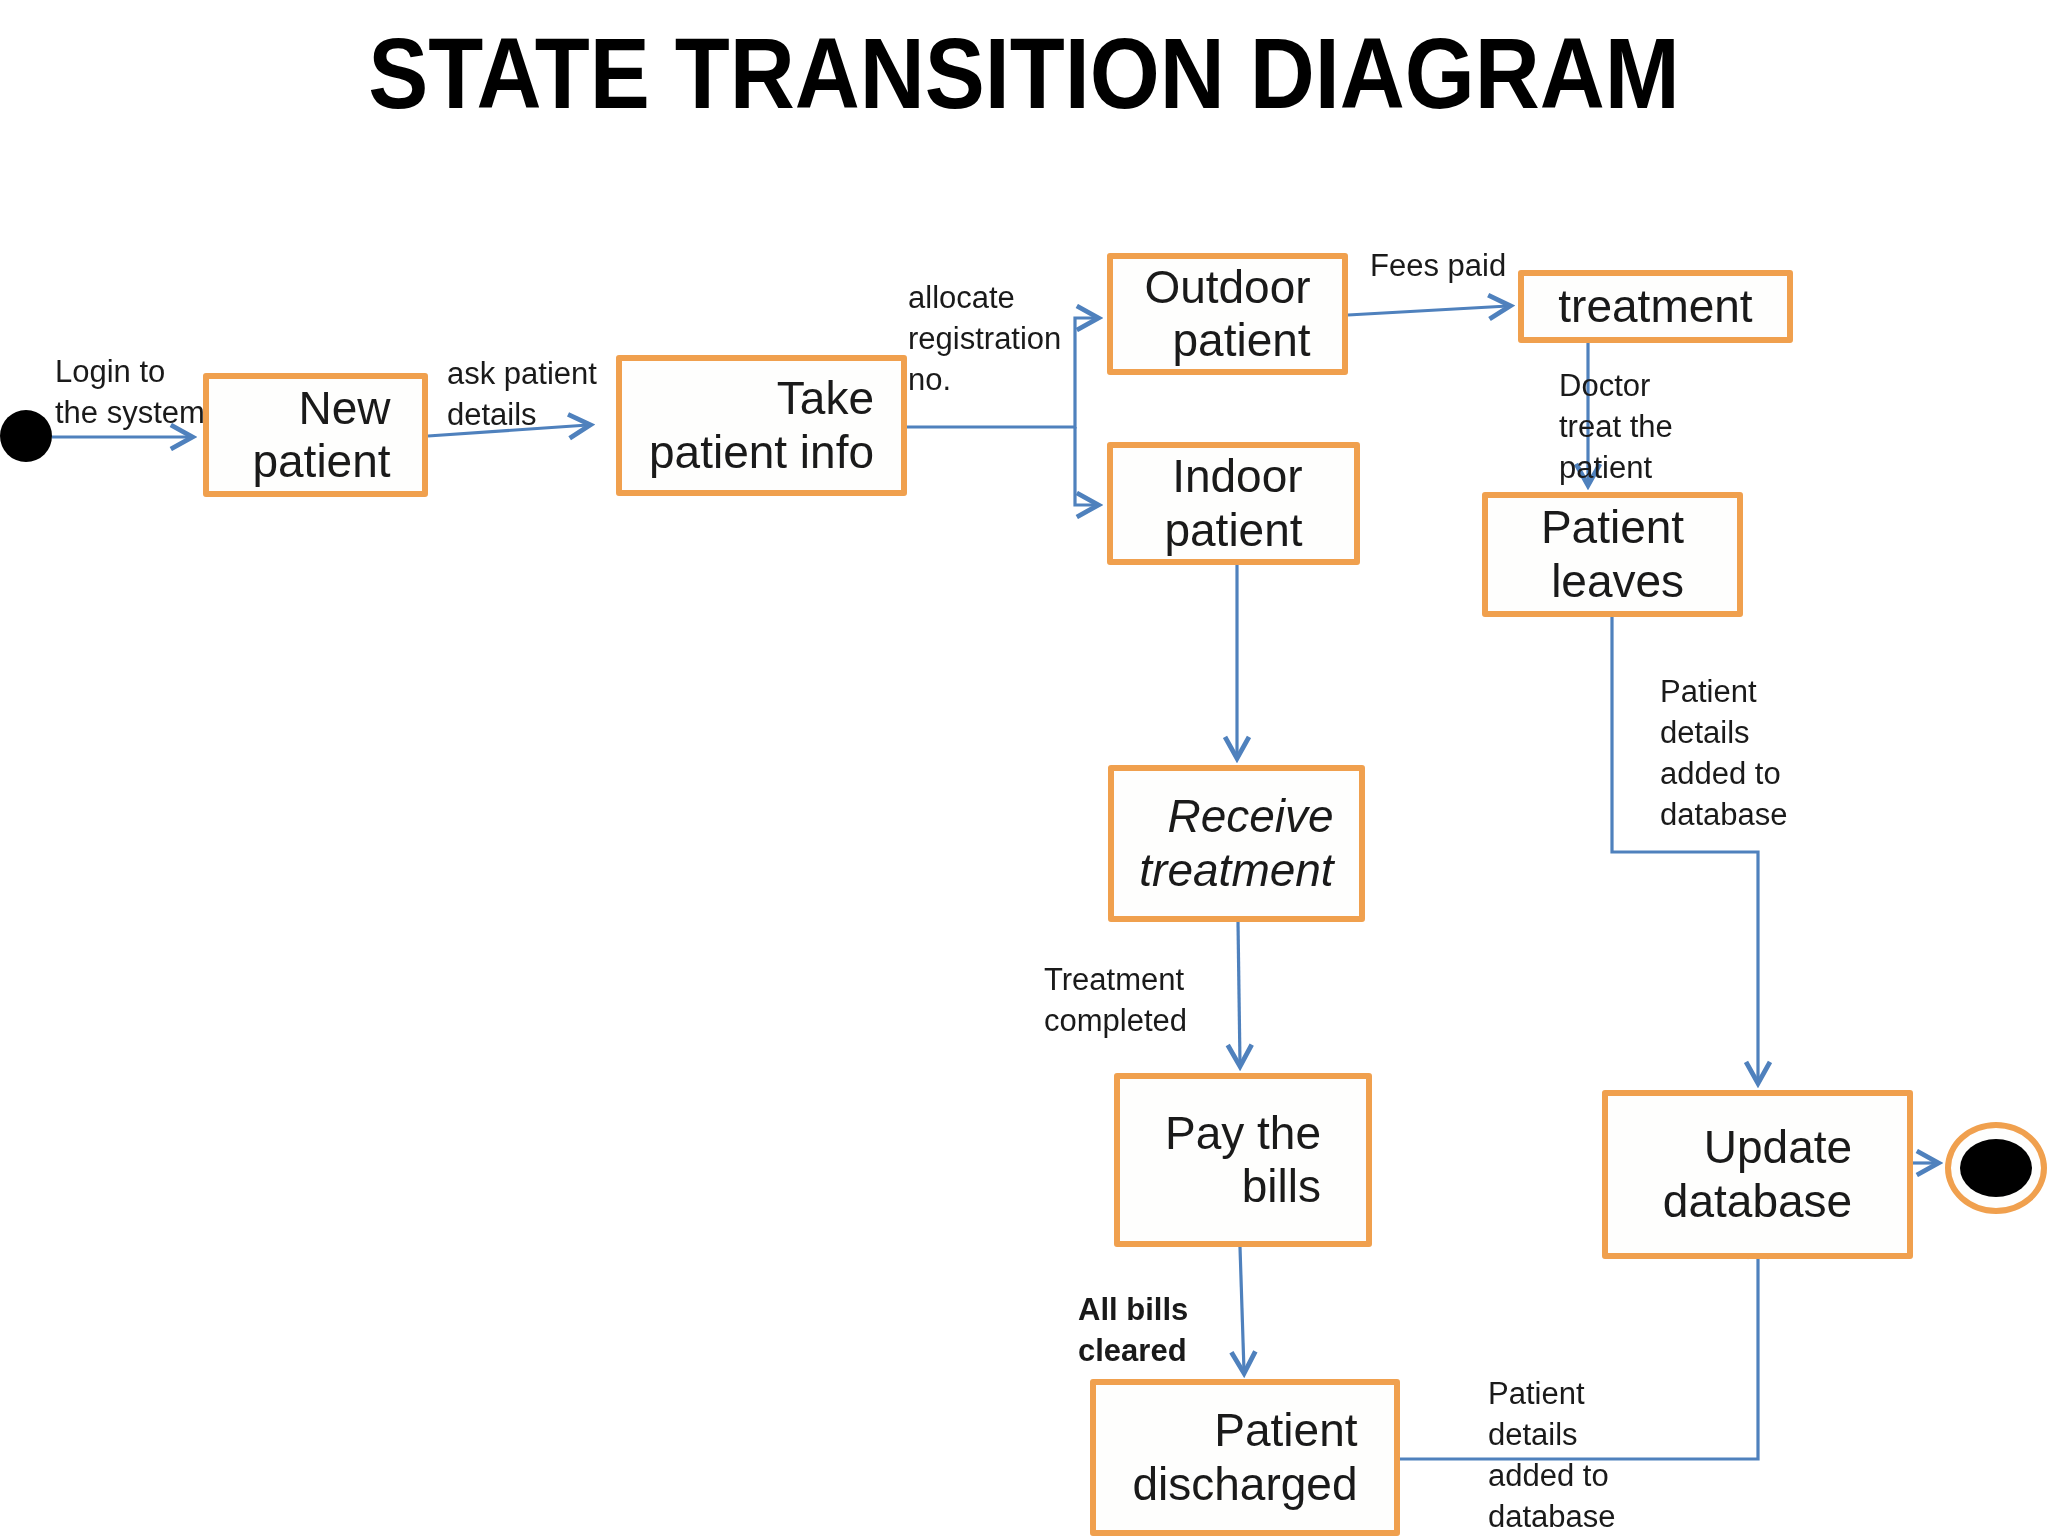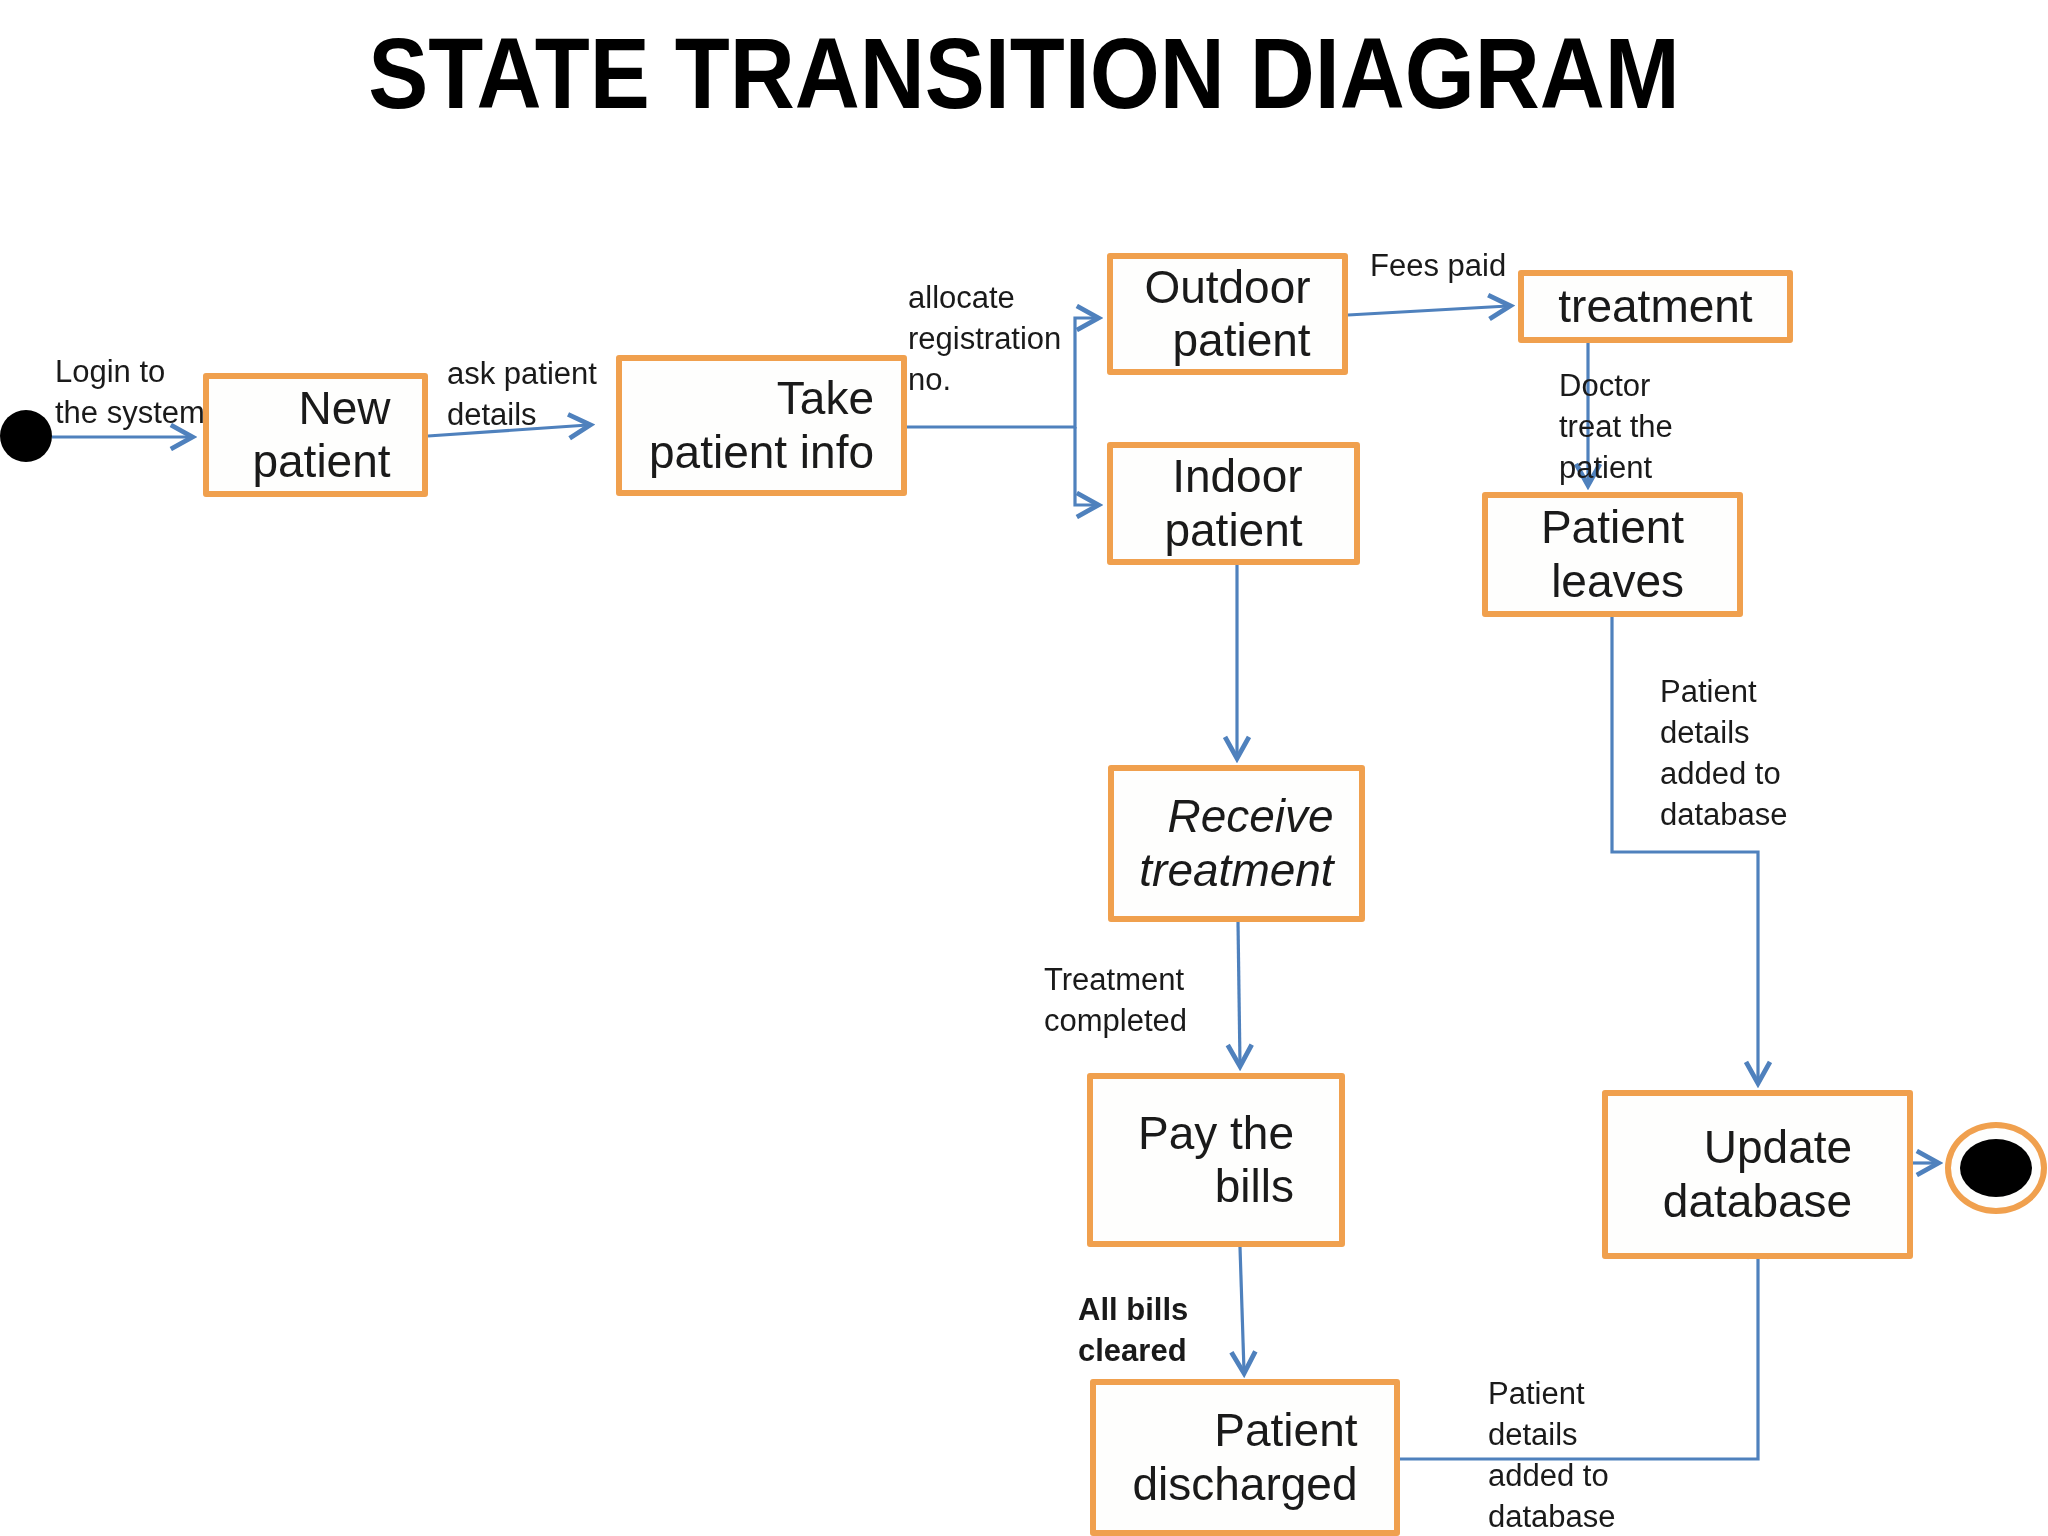--- a/index.html
+++ b/index.html
@@ -43,21 +43,21 @@
   .edge{fill:none;stroke:var(--arrow);stroke-width:3.2px;}
   .edge-head{fill:none;stroke:var(--arrow);stroke-width:2px;}
   
   #st-new-patient{left:203px;top:373px;width:225px;height:124px;padding-left:12px;}
   #st-take-patient-info{left:597px;top:355px;width:291px;height:141px;margin-left:19px;}
   #st-outdoor-patient{left:1107px;top:253px;width:241px;height:122px;}
   #st-indoor-patient{left:1107px;top:442px;width:253px;height:123px;}
   #st-treatment{left:1518px;top:270px;width:275px;height:73px;}
   #st-patient-leaves{left:1482px;top:492px;width:261px;height:125px;}
   #st-receive-treatment{left:1108px;top:765px;width:257px;height:157px;font-style:italic;}
-  #st-pay-the-bills{left:1087px;top:1073px;width:258px;height:174px;}
+  #st-pay-the-bills{left:1114px;top:1073px;width:258px;height:174px;}
   #st-patient-discharged{left:1090px;top:1379px;width:310px;height:157px;}
   #st-update-database{left:1602px;top:1090px;width:311px;height:169px;}
   
   #lb-login{left:55px;top:352px;}
   #lb-ask{left:447px;top:354px;}
   #lb-alloc-reg{left:908px;top:278px;}
   #lb-fees{left:1370px;top:246px;}
   #lb-doctor{left:1559px;top:366px;}
   #lb-alloc-bed{left:1062px;top:602px;}
   #lb-treat-done{left:1044px;top:960px;}

